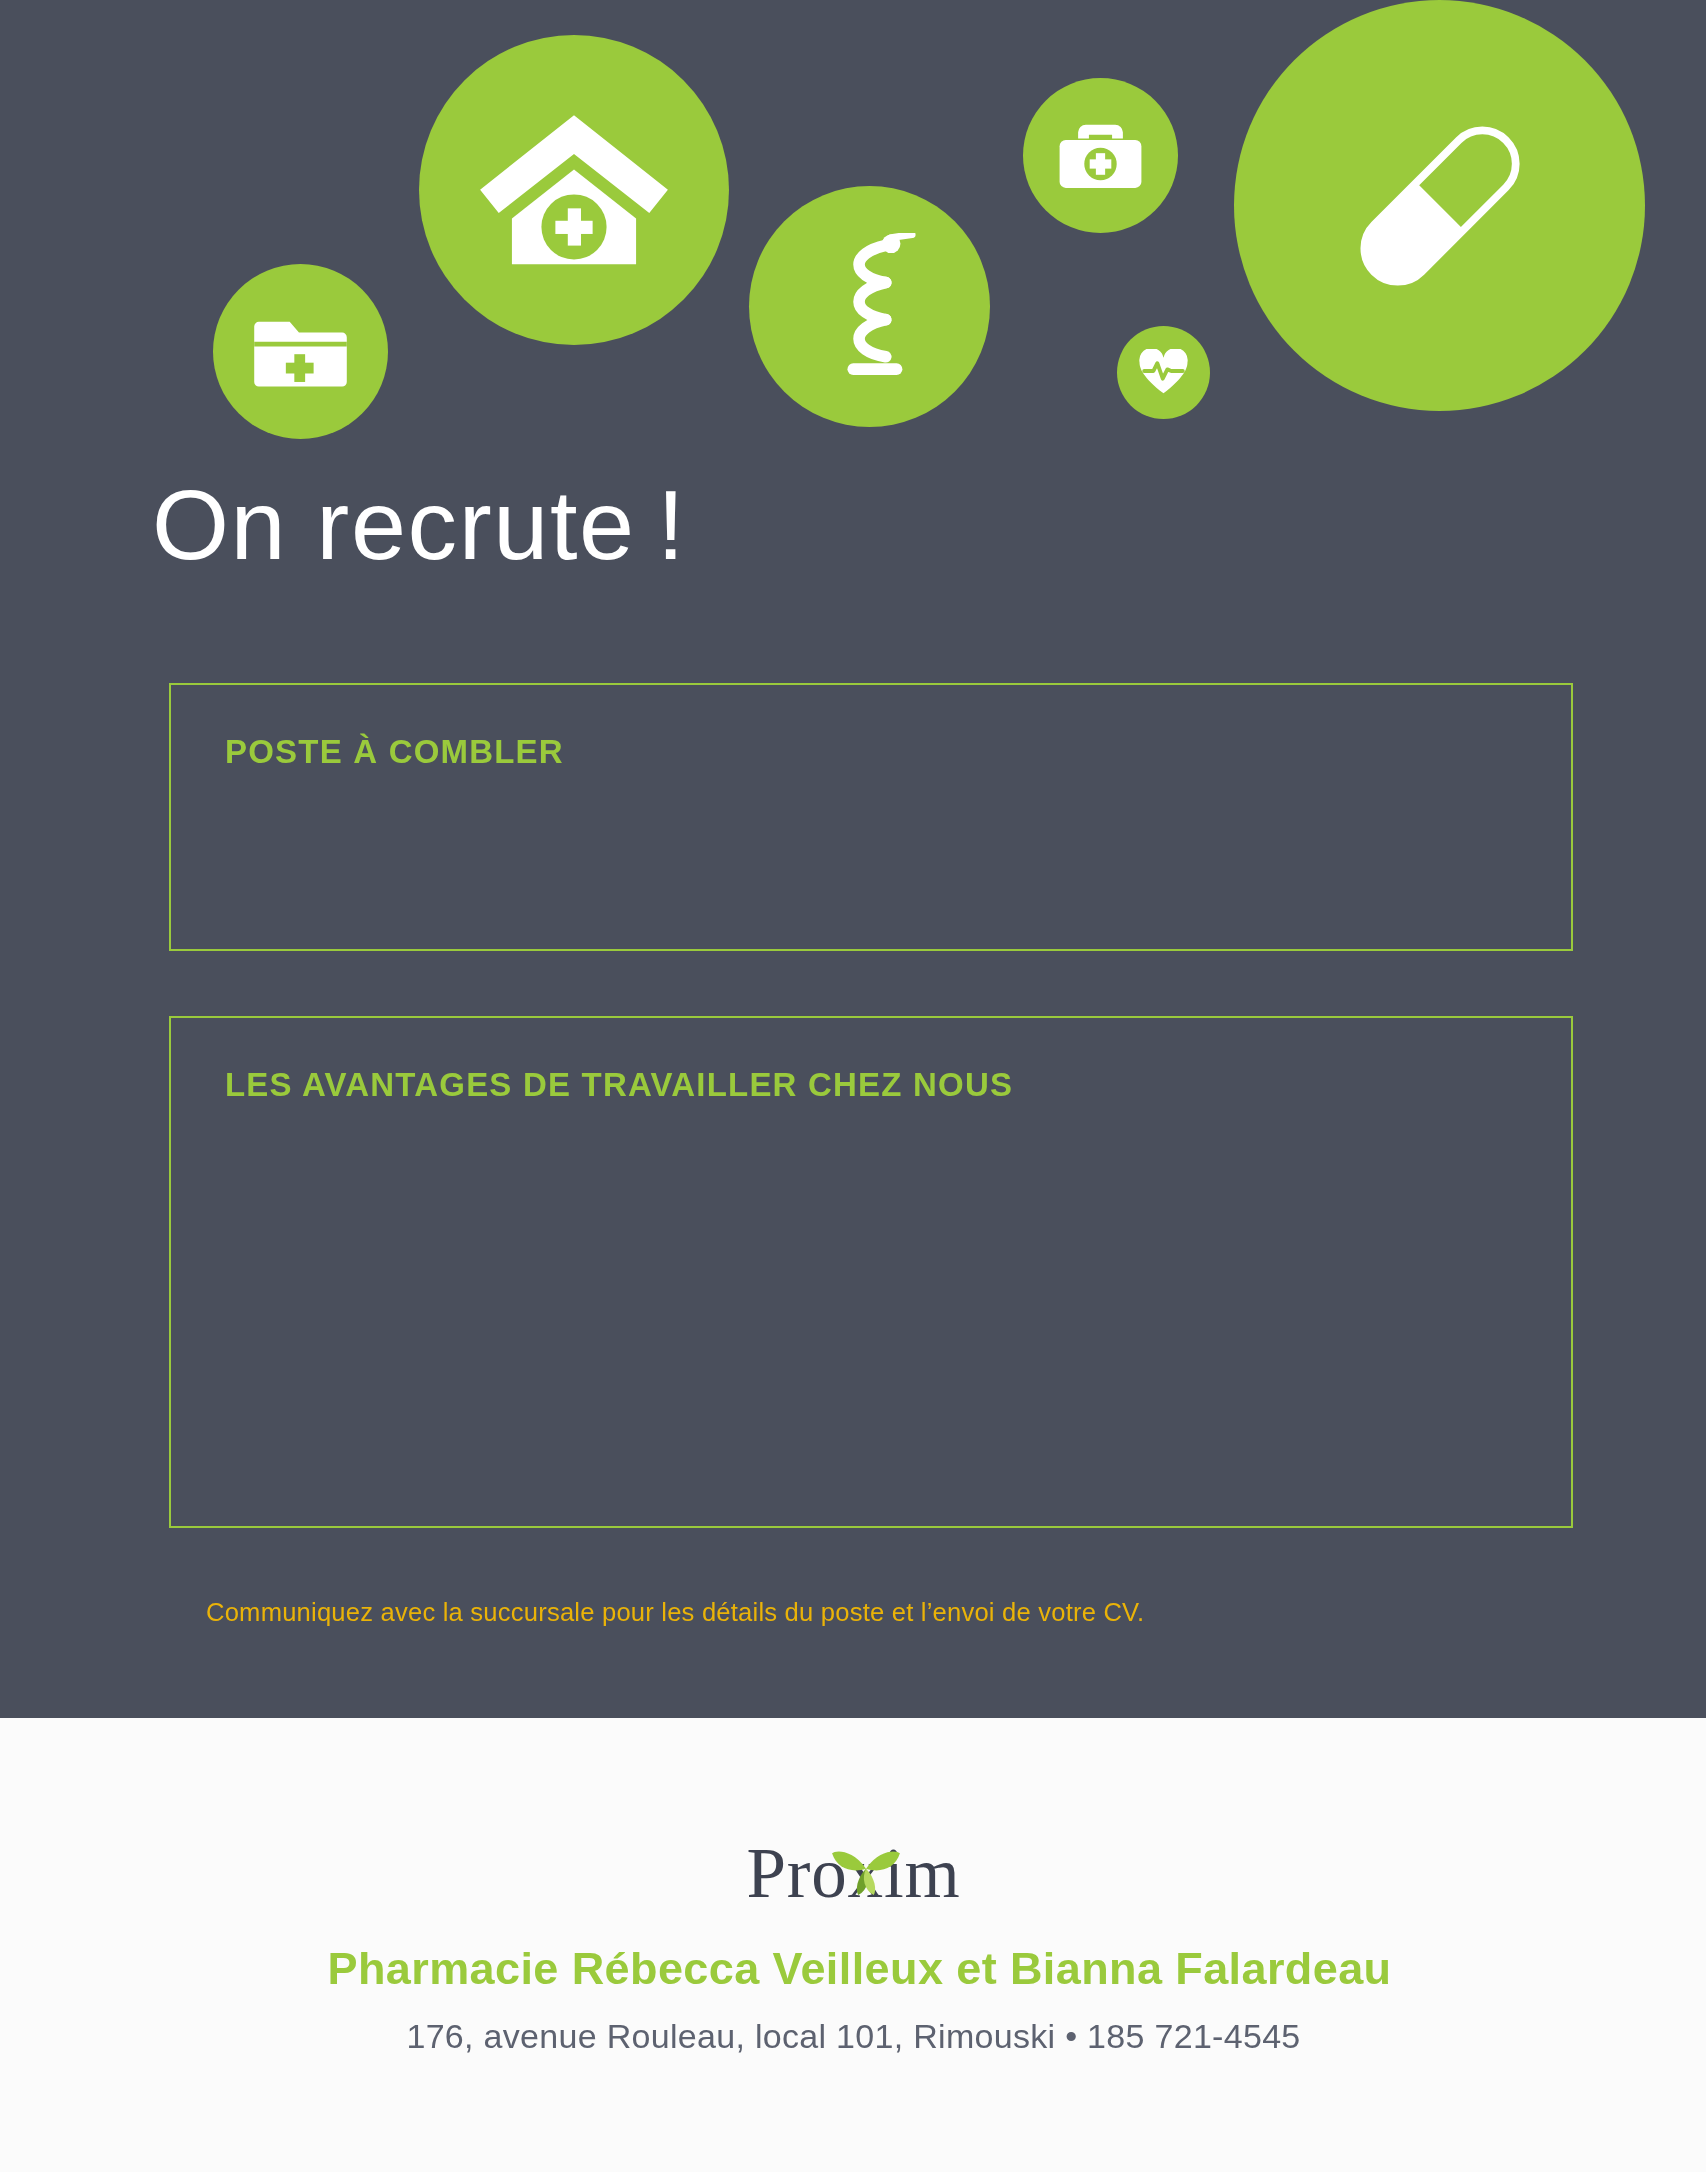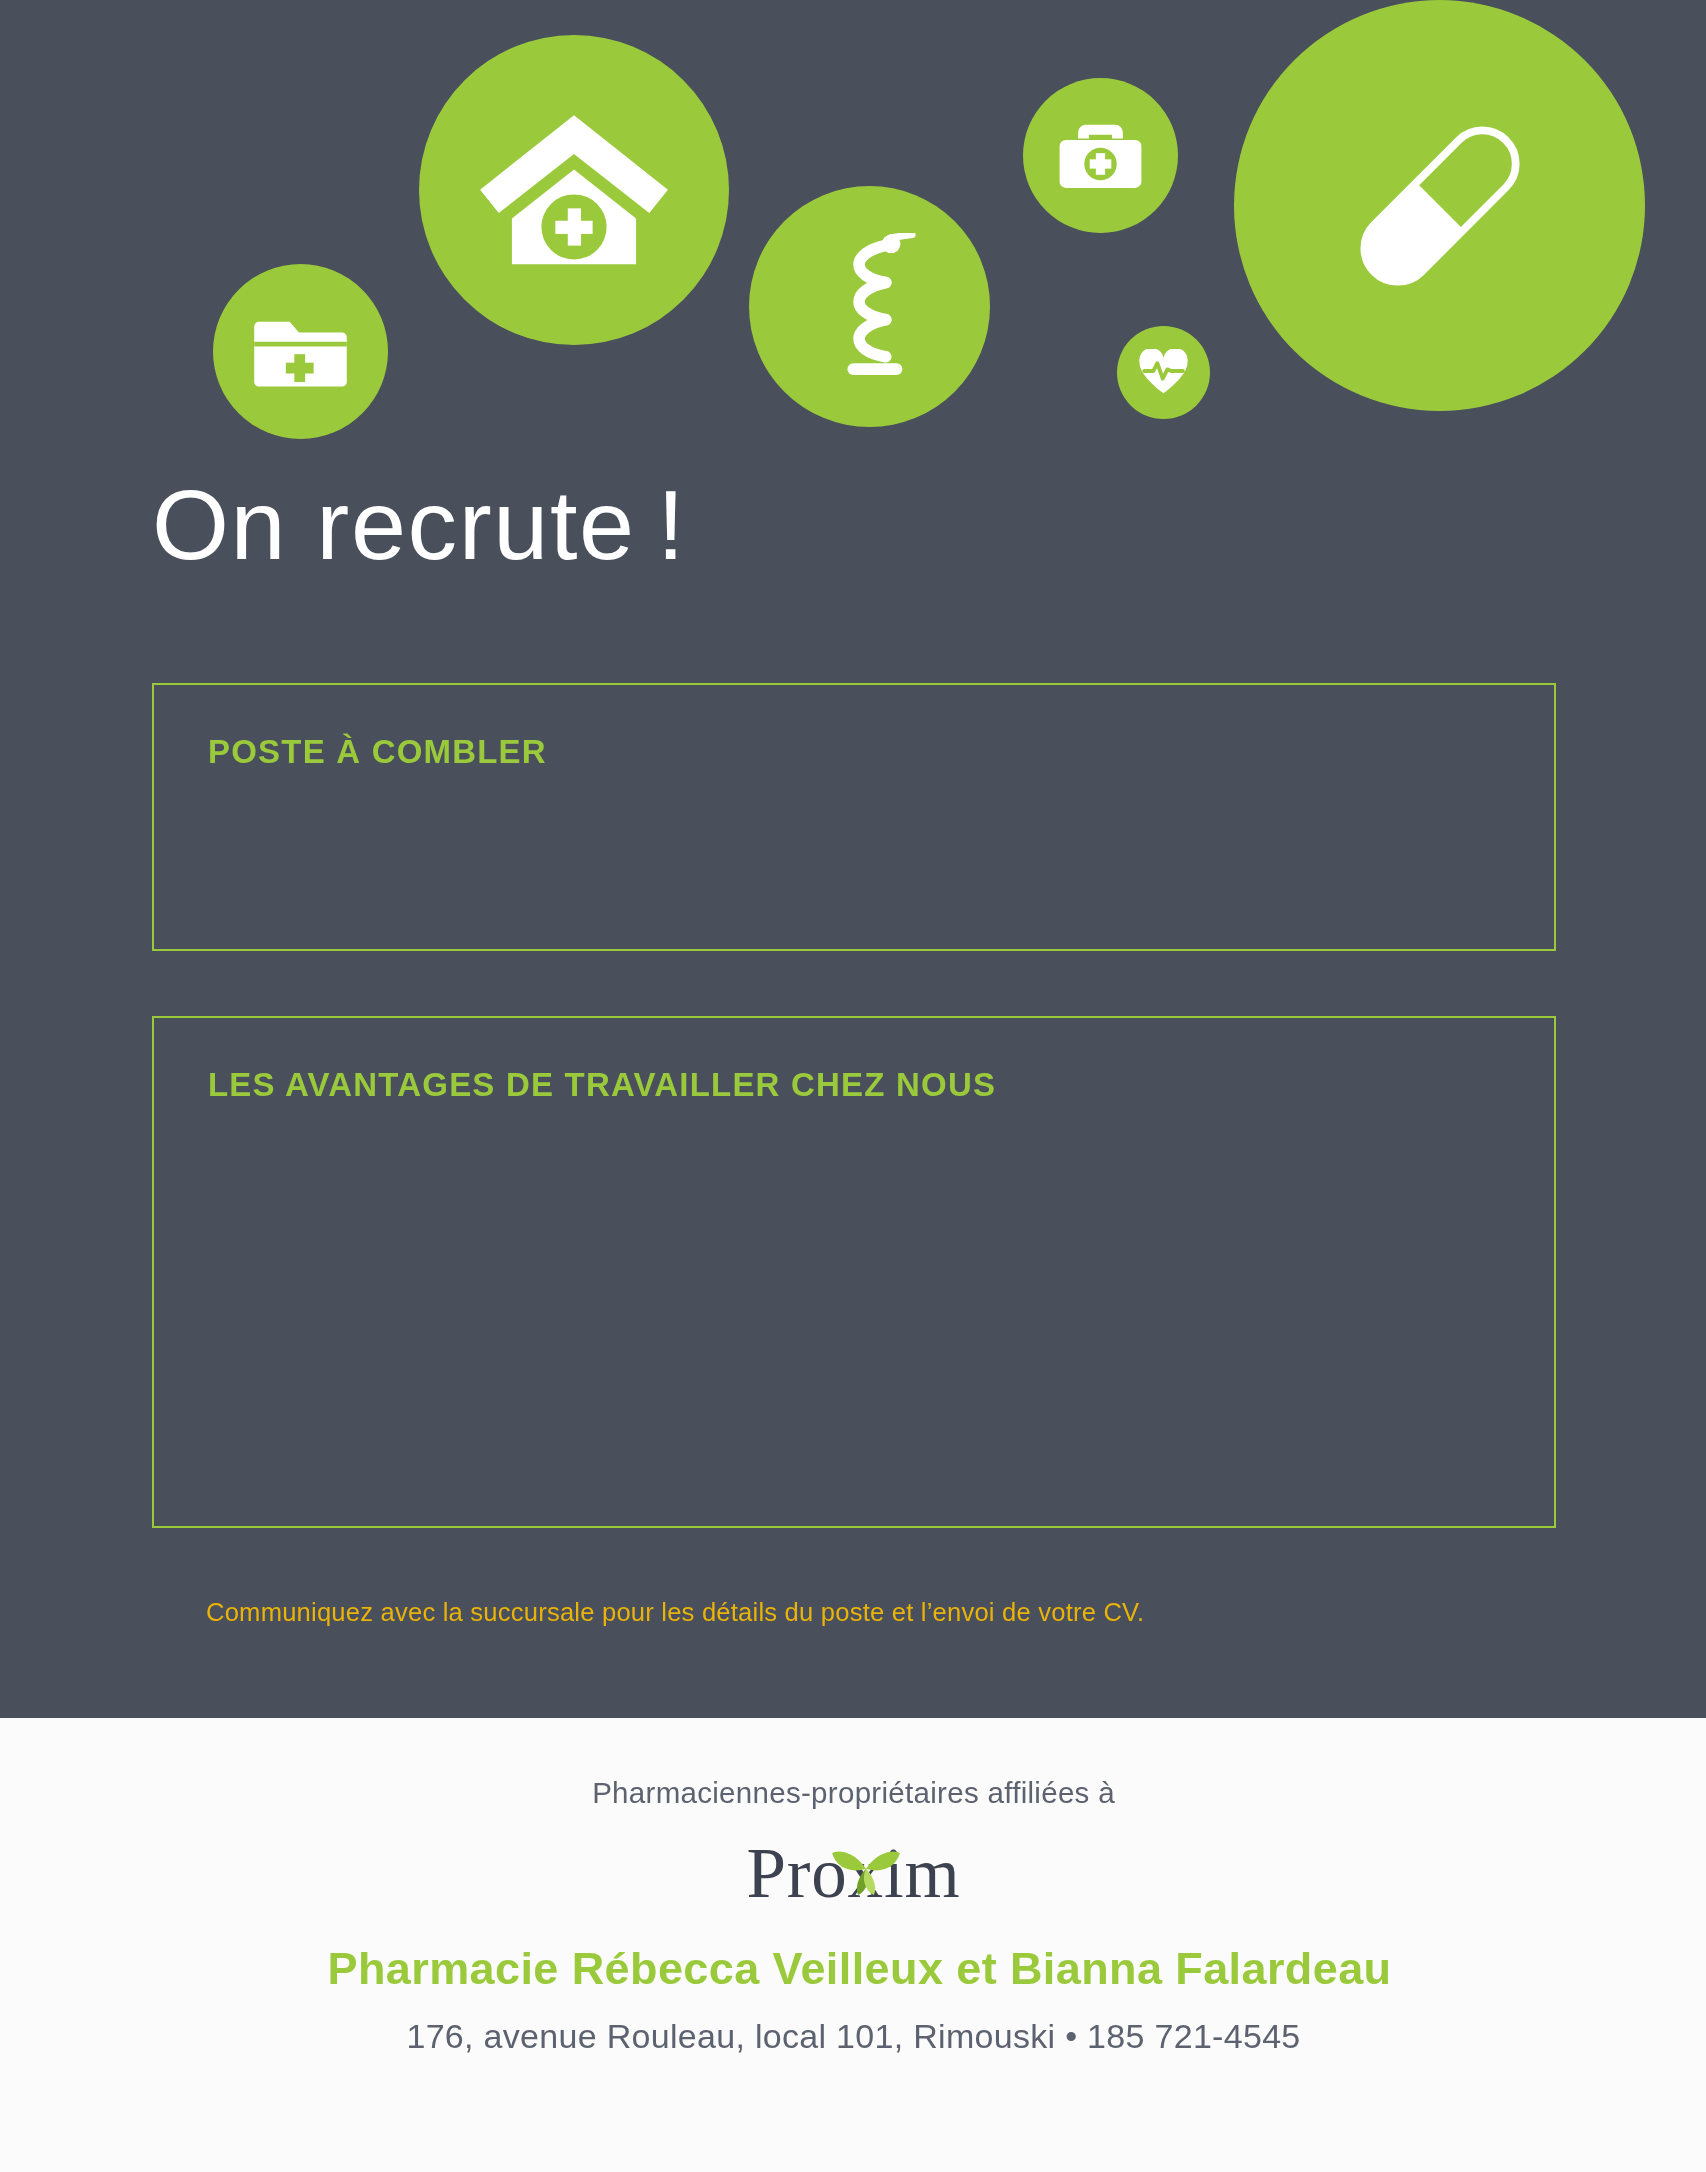--- a/index.html
+++ b/index.html
@@ -61,20 +61,21 @@
     font-weight: 400;
     letter-spacing: 1.6px;
     white-space: nowrap;
   }
 
   
   .box {
     position: absolute;
     border: 2.3px solid #9aca3c;
     box-sizing: border-box;
+    margin-left: 17px;
   }
   .box-title {
     position: absolute;
     left: 54px;
     top: 48px;
     color: #9aca3c;
     font-size: 33px;
     font-weight: bold;
     letter-spacing: 1.2px;
     white-space: nowrap;
@@ -254,21 +255,20 @@
     <div class="box box-avant">
       <div class="box-title">LES AVANTAGES DE TRAVAILLER CHEZ NOUS</div>
       <div class="box-body"></div>
     </div>
 
     <div class="note">Communiquez avec la succursale pour les détails du poste et l’envoi de votre CV.</div>
   </div>
 
   <div class="white-panel">
 
-    <div class="affil">Pharmaciennes-propriétaires affiliées à</div>
 
     <div class="logo-wrap">
       <span class="logo-text">
         <span>Pro</span><span class="logo-x"><span>x</span><span class="logo-leaf">
           <svg width="74" height="54" viewBox="0 0 96 70">
             <path d="M48 34 C 30 8, 8 10, 4 14 C 10 34, 30 40, 48 34 Z" fill="#9aca3c"></path>
             <path d="M48 34 C 66 8, 88 10, 92 14 C 86 34, 66 40, 48 34 Z" fill="#9aca3c"></path>
             <path d="M48 34 C 36 46, 34 62, 38 68 C 50 62, 54 46, 48 34 Z" fill="#6fa02a"></path>
             <path d="M48 34 C 60 46, 62 62, 58 68 C 46 62, 42 46, 48 34 Z" fill="#b6d95f"></path>
           </svg>

